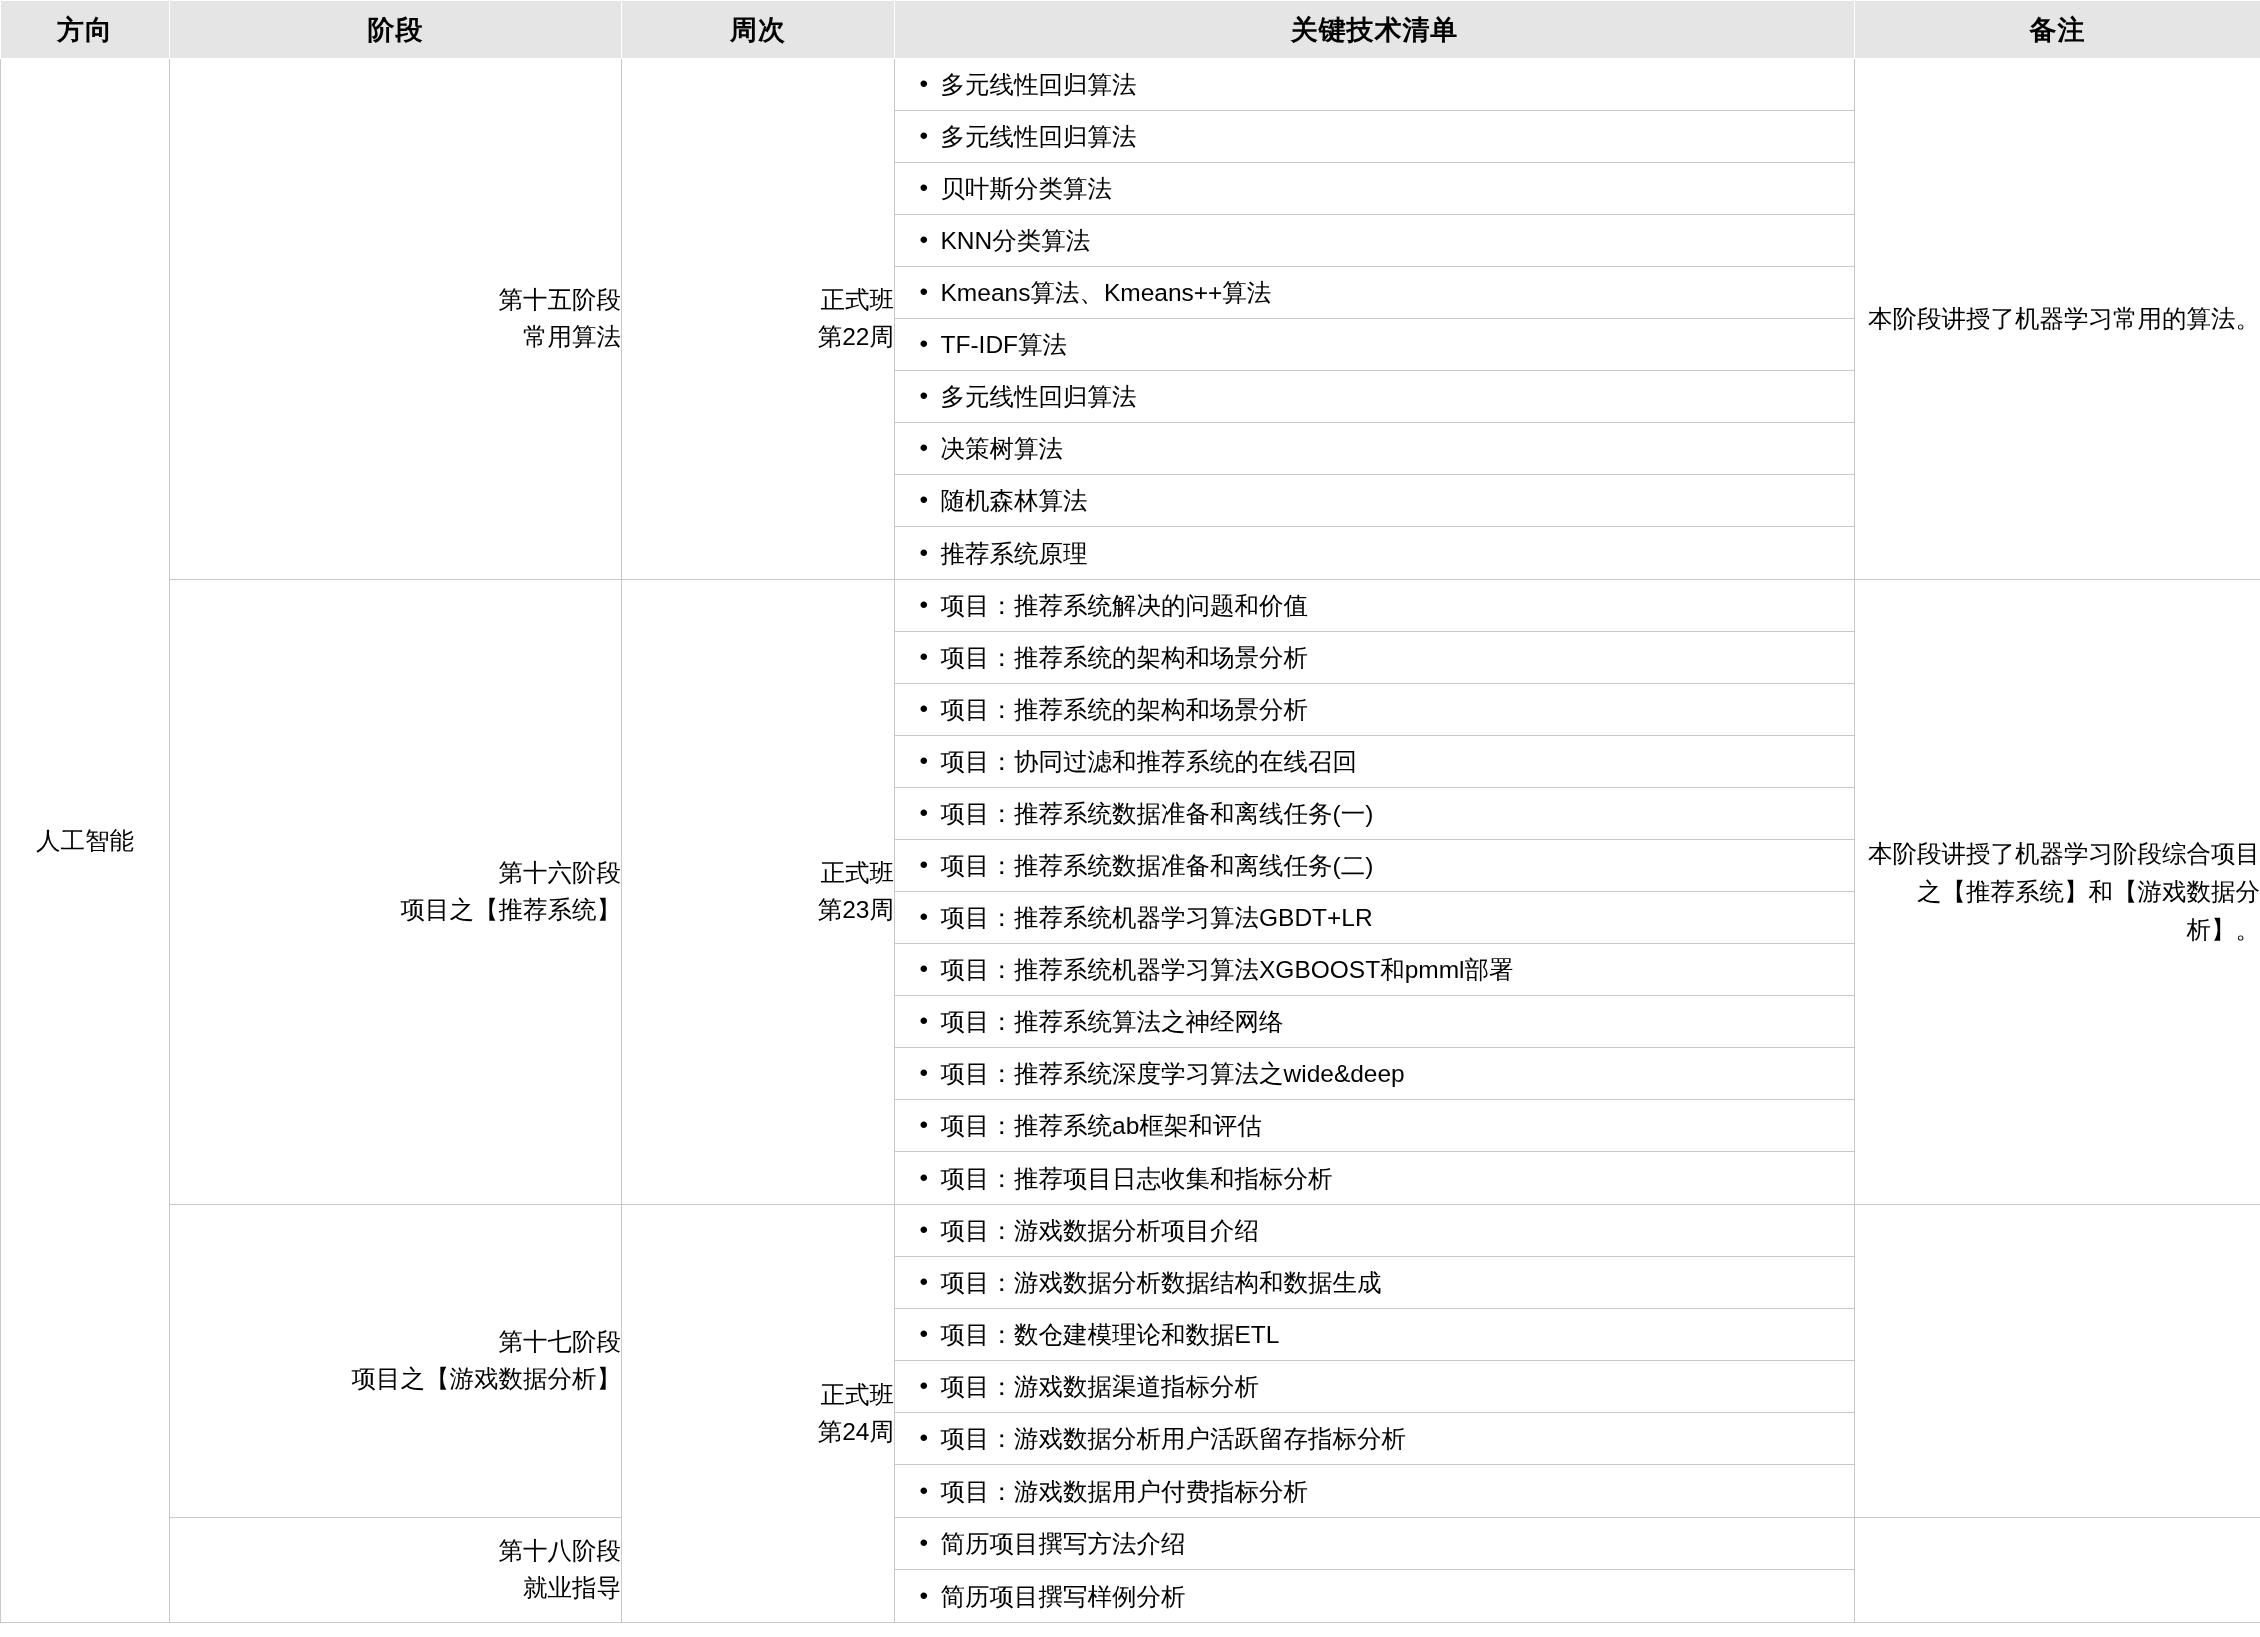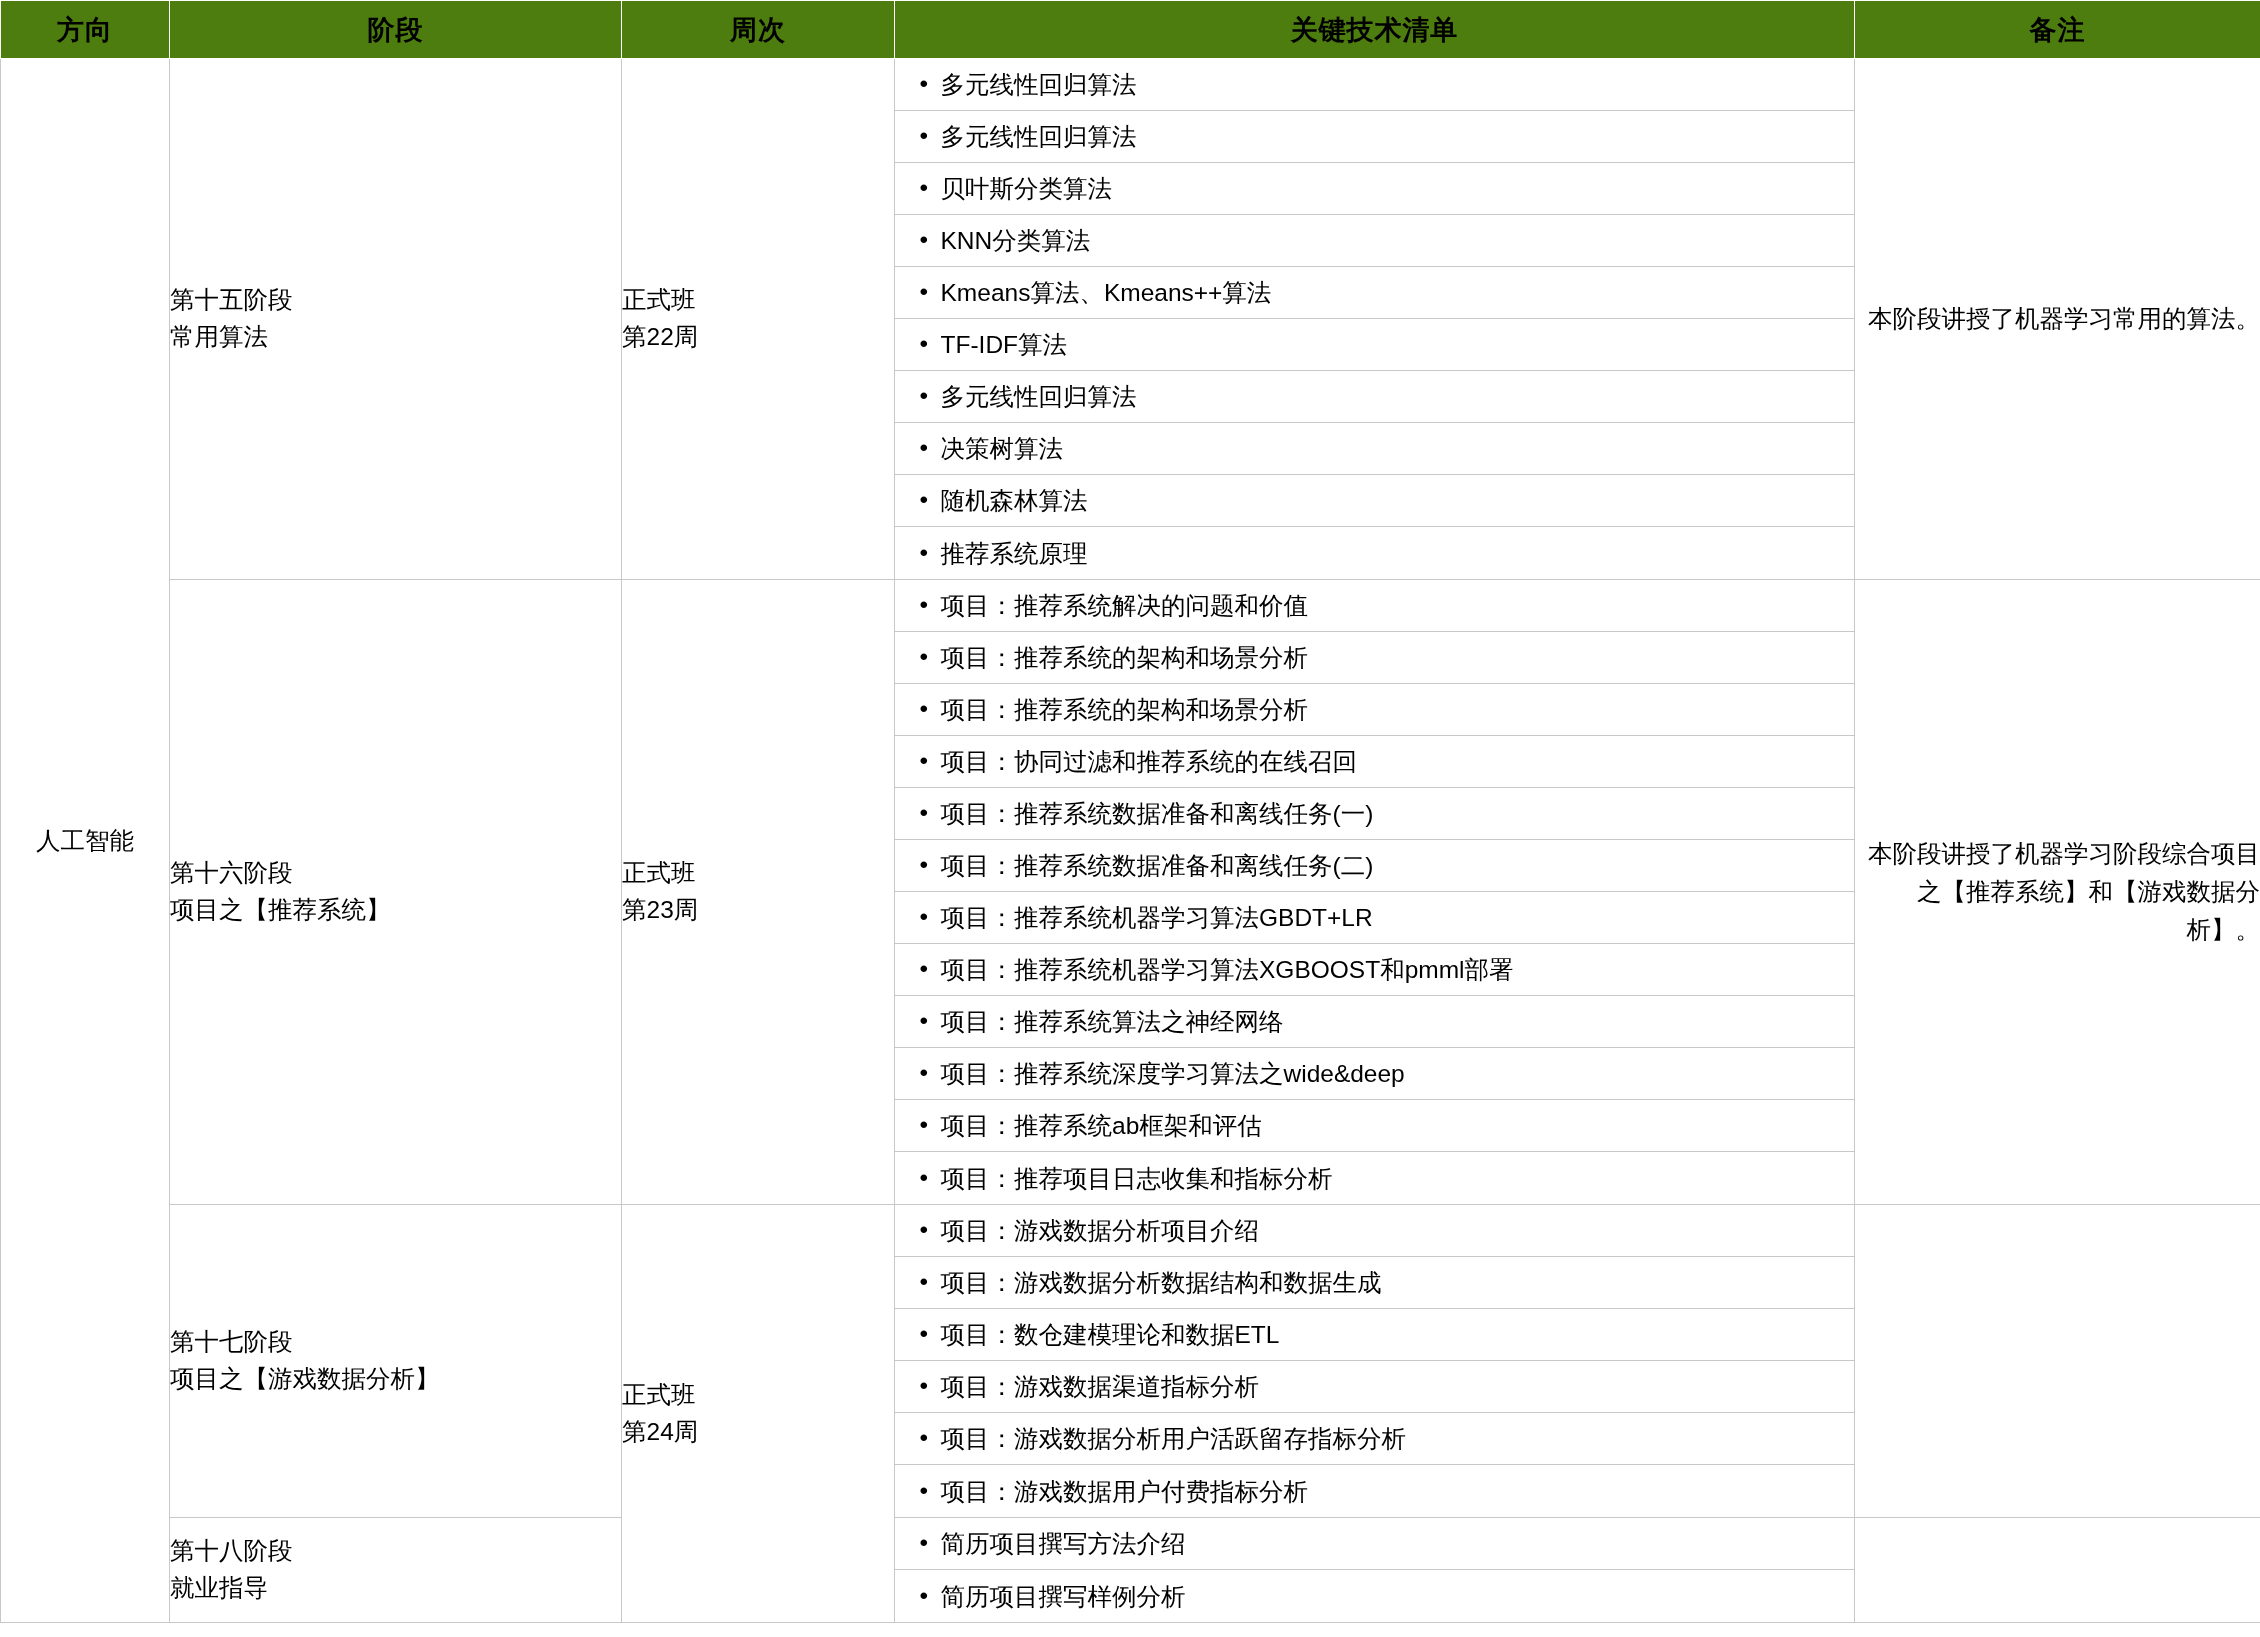--- a/index.html
+++ b/index.html
@@ -23,37 +23,37 @@
     width: 2261px;
     font-size: 24.5px;
   }
   table.curriculum col.c-direction { width: 169px; }
   table.curriculum col.c-stage     { width: 452px; }
   table.curriculum col.c-week      { width: 273px; }
   table.curriculum col.c-tech      { width: 960px; }
   table.curriculum col.c-note      { width: 406px; }
 
   .curriculum th {
-    background: #4d7c0f;
+    background: #e5e5e5;
     border: 0.9px solid #ffffff;
     color: #000000;
     font-weight: bold;
     font-size: 27px;
     height: 55px;
     text-align: center;
     vertical-align: middle;
     letter-spacing: 0.9px;
   }
   .curriculum td {
     border: 0.9px solid #c8c8c8;
     vertical-align: middle;
     padding: 0;
   }
   .cell-center {
-    text-align: left;
+    text-align: right;
     padding: 9.4px 7.5px;
     line-height: 1.5;
   }
   .cell-direction {
     text-align: center;
     vertical-align: top;
     padding-top: 15px;
     font-size: 24.5px;
     margin-left: 36px;
   }

